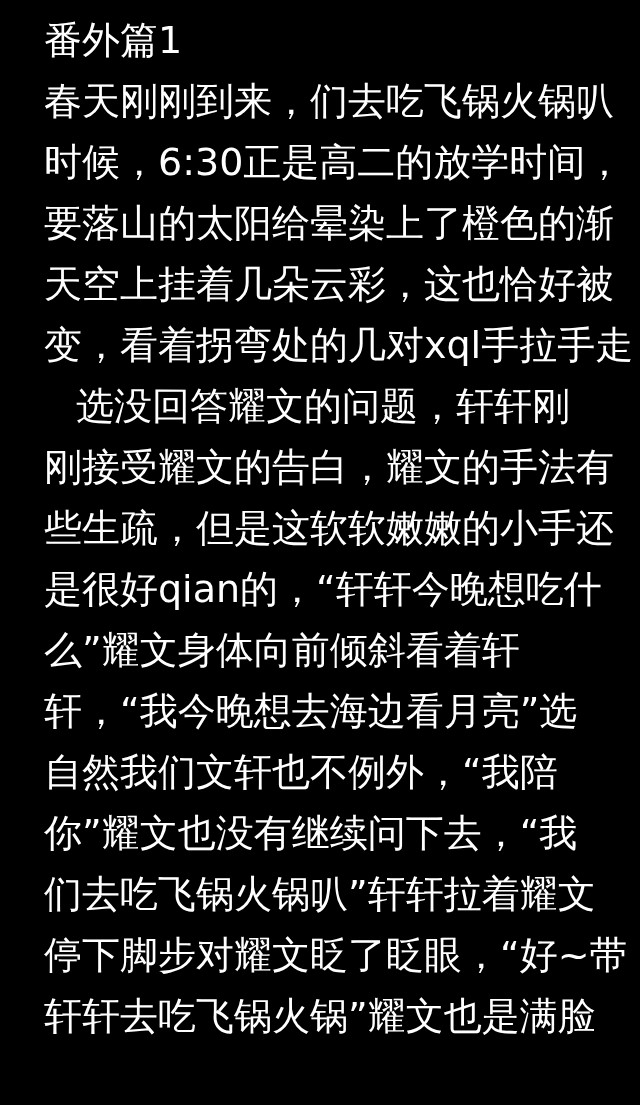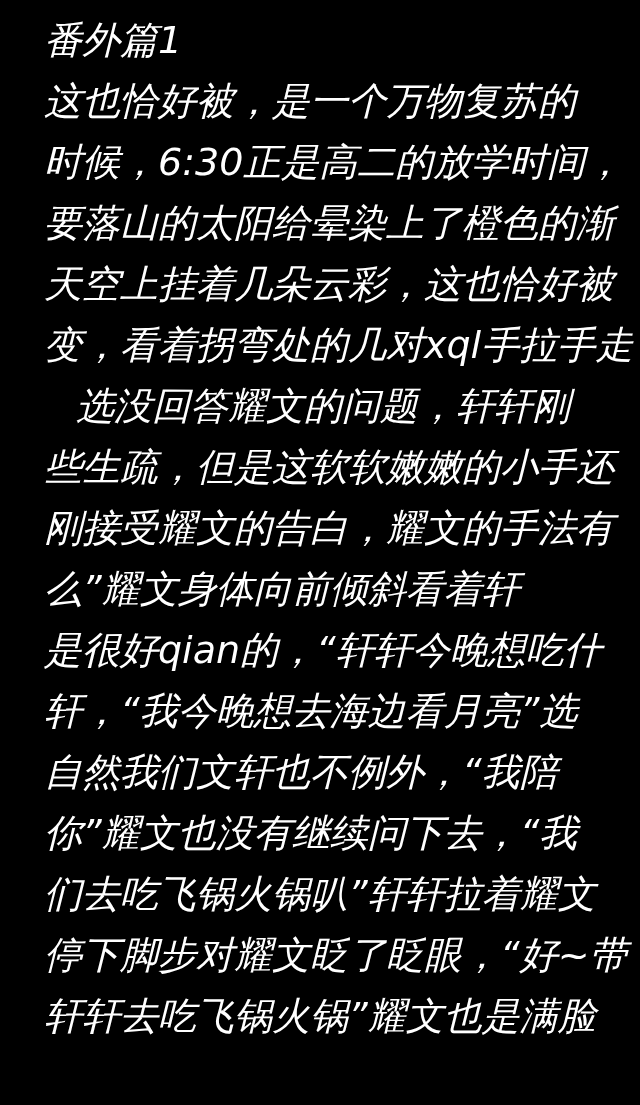--- a/index.html
+++ b/index.html
@@ -8,49 +8,48 @@
     background: #000000;
     font-family: "DejaVu Sans", sans-serif;
   }
   .page {
     position: relative;
     width: 640px;
     height: 1105px;
     background: #000000;
     overflow: hidden;
     padding: 10px 40px 0 44px;
-    font-style: italic;
   }
   .text-line {
     color: #ffffff;
     font-size: 38px;
     line-height: 61px;
     height: 61px;
     white-space: nowrap;
     letter-spacing: 0px;
     font-weight: 500;
   }
   .text-line.indented { padding-left: 32px; }
 </style>
 </head>
 <body>
 
 <div class="page">
   <div class="text-line">番外篇1</div>
   <div id="story-body">
-      <div class="text-line">这也恰好被，是一个万物复苏的</div>
+      <div class="text-line">春天刚刚到来，们去吃飞锅火锅叭</div>
       <div class="text-line">时候，6:30正是高二的放学时间，</div>
       <div class="text-line">要落山的太阳给晕染上了橙色的渐</div>
       <div class="text-line">天空上挂着几朵云彩，这也恰好被</div>
       <div class="text-line">变，看着拐弯处的几对xql手拉手走</div>
       <div class="text-line indented">选没回答耀文的问题，轩轩刚</div>
+      <div class="text-line">刚接受耀文的告白，耀文的手法有</div>
       <div class="text-line">些生疏，但是这软软嫩嫩的小手还</div>
-      <div class="text-line">刚接受耀文的告白，耀文的手法有</div>
+      <div class="text-line">是很好qian的，“轩轩今晚想吃什</div>
       <div class="text-line">么”耀文身体向前倾斜看着轩</div>
-      <div class="text-line">是很好qian的，“轩轩今晚想吃什</div>
       <div class="text-line">轩，“我今晚想去海边看月亮”选</div>
       <div class="text-line">自然我们文轩也不例外，“我陪</div>
       <div class="text-line">你”耀文也没有继续问下去，“我</div>
       <div class="text-line">们去吃飞锅火锅叭”轩轩拉着耀文</div>
       <div class="text-line">停下脚步对耀文眨了眨眼，“好~带</div>
       <div class="text-line">轩轩去吃飞锅火锅”耀文也是满脸</div>
     </div>
 </div>
 
 </body></html>

